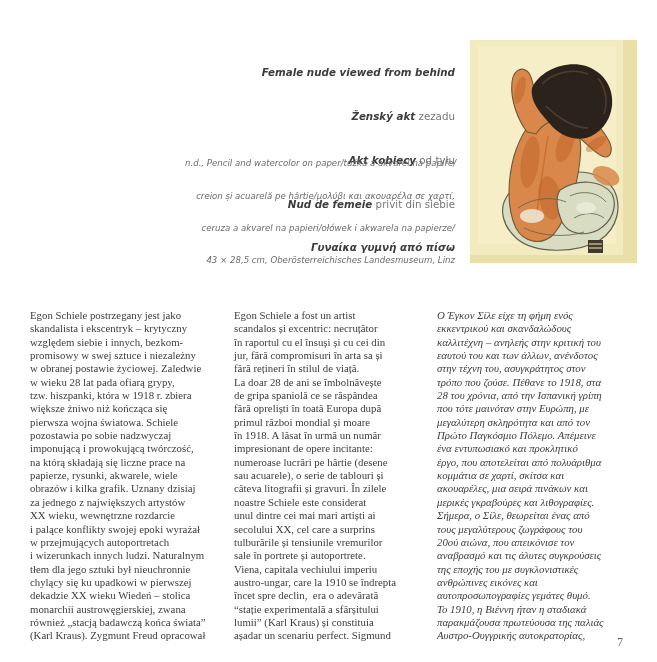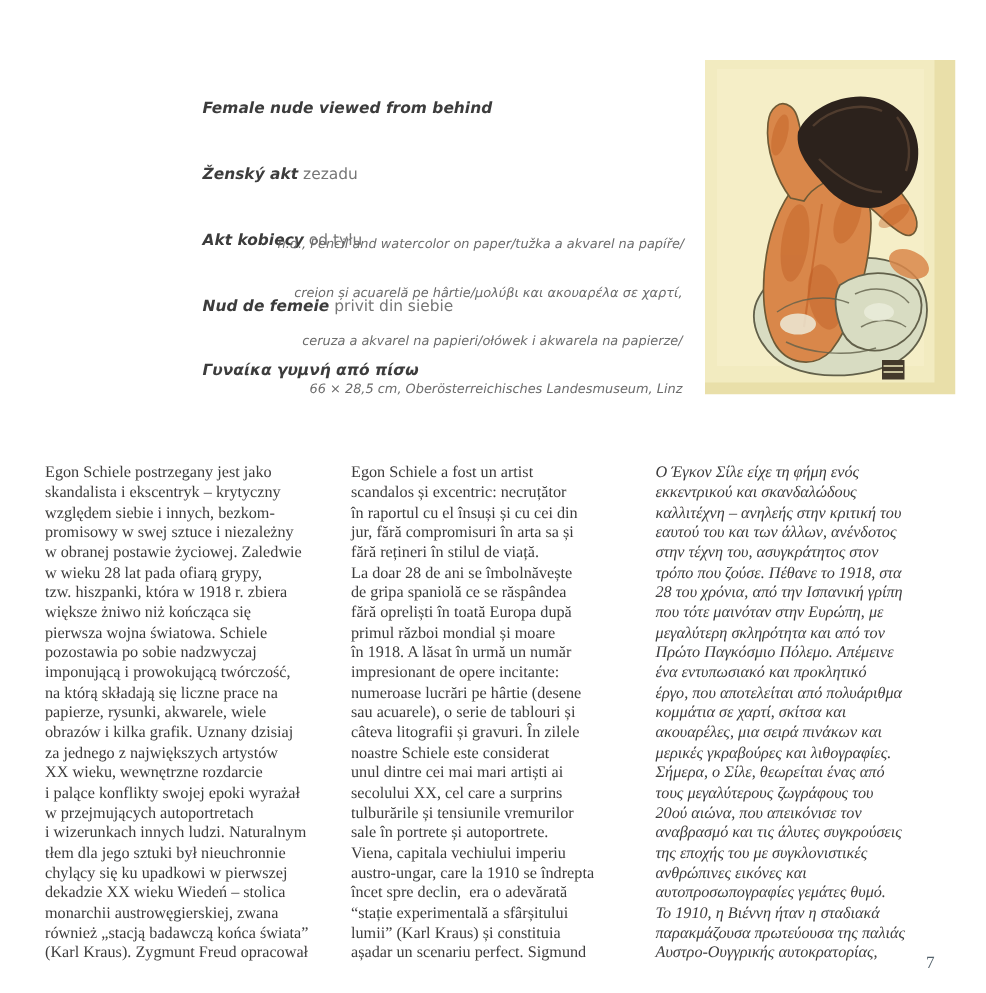--- a/index.html
+++ b/index.html
@@ -7,21 +7,21 @@
     position:relative;
     width:657px;height:662px;
     background:#ffffff;
     font-family:"Liberation Serif", serif;
     overflow:hidden;
   }
 
   
   .caption-titles{
     position:absolute;top:36px;right:202px;width:320px;
-    text-align:left;
+    text-align:right;
     font-family:"DejaVu Sans", sans-serif;
     font-size:10.3px;line-height:14.6px;
     white-space:pre;
   }
   .cap-bold{font-weight:bold;font-style:italic;color:#3c3c3c;}
   .cap-reg{font-weight:normal;font-style:normal;color:#767676;margin-top:20px;}
 
   .caption-details{
     position:absolute;top:137px;right:202px;width:270px;
     text-align:right;
@@ -71,21 +71,21 @@
     <div><span class="cap-bold">Ženský akt</span><span class="cap-reg"> zezadu</span></div>
     <div><span class="cap-bold">Akt kobiecy</span><span class="cap-reg"> od tyłu</span></div>
     <div><span class="cap-bold">Nud de femeie</span><span class="cap-reg"> privit din siebie</span></div>
     <div><span class="cap-bold">Γυναίκα γυμνή από πίσω</span><span class="cap-reg"></span></div>
   </div>
 
   <div class="caption-details">
     <div>n.d., Pencil and watercolor on paper/tužka a akvarel na papíře/</div>
     <div>creion și acuarelă pe hârtie/μολύβι και ακουαρέλα σε χαρτί,</div>
     <div>ceruza a akvarel na papieri/ołówek i akwarela na papierze/</div>
-    <div>66 × 28,5 cm, Oberösterreichisches Landesmuseum, Linz</div>
+    <div>43 × 28,5 cm, Oberösterreichisches Landesmuseum, Linz</div>
   </div>
 
   <div class="artwork">
     <svg viewBox="0 0 167 223" width="167" height="223">
 
       <rect width="167" height="223" style="fill:var(--edge)"></rect>
       <rect x="0" y="0" width="153" height="215" style="fill:var(--paper)"></rect>
       <rect x="8" y="6" width="138" height="198" style="fill:var(--paperlight)" opacity="0.7"></rect>
 
       <g>

